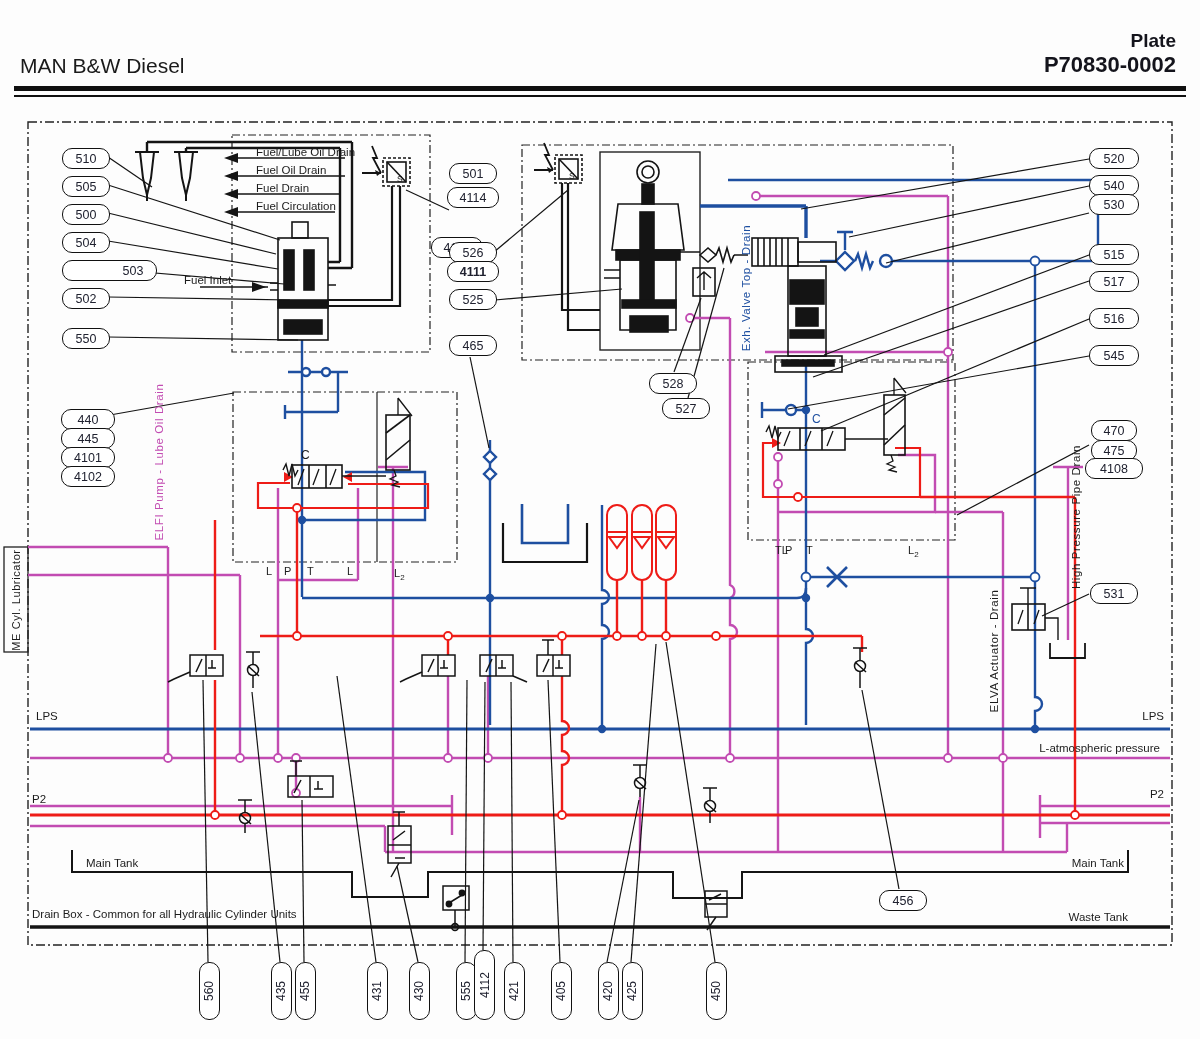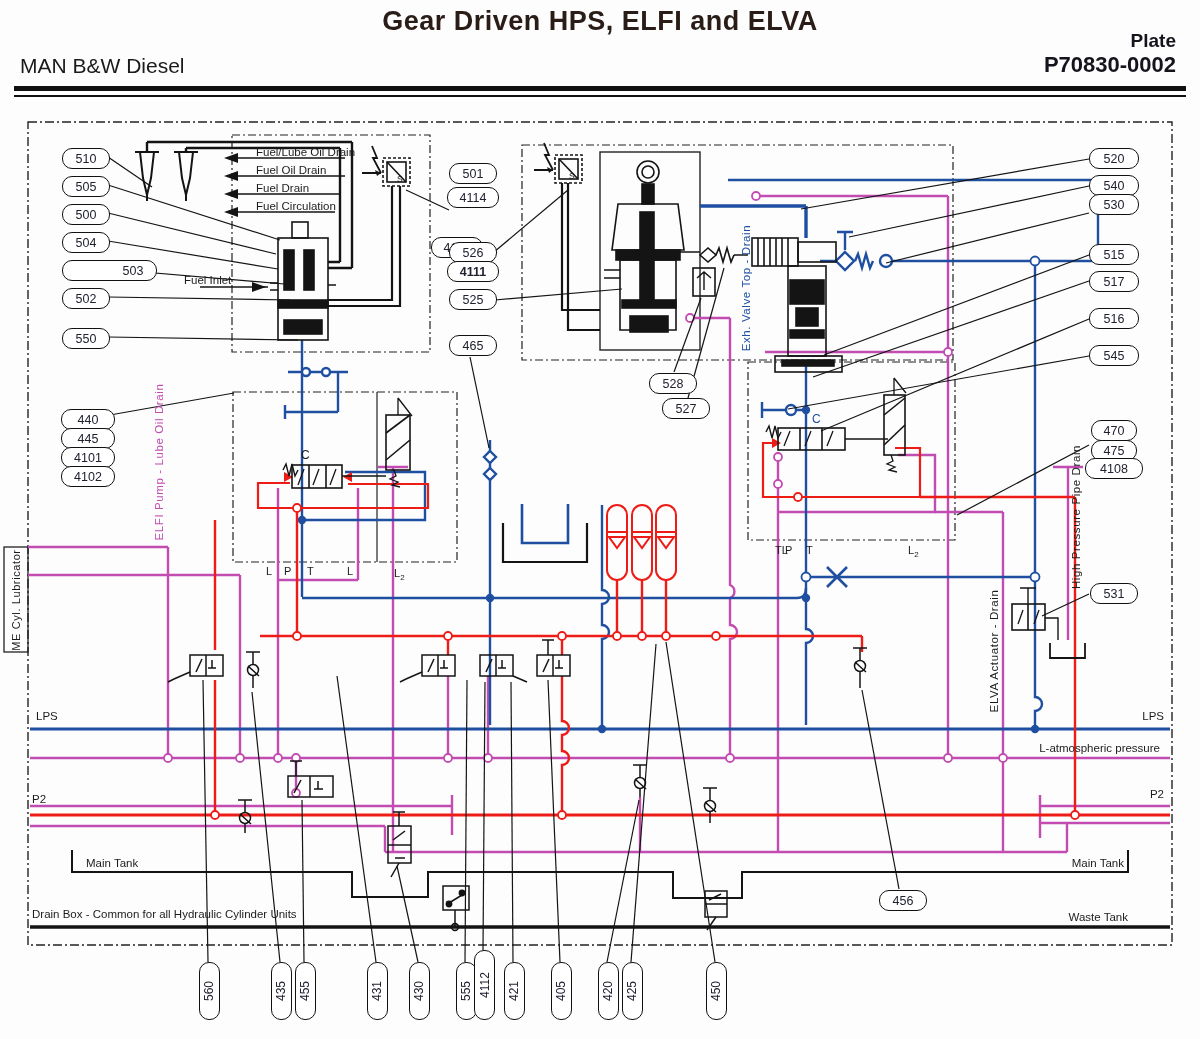--- a/index.html
+++ b/index.html
@@ -22,21 +22,20 @@
   .cov{position:absolute;width:19px;height:56px;border:1.7px solid #111;border-radius:10px;background:#fff;
       display:flex;align-items:center;justify-content:center;font-size:12px;color:#202230;z-index:5;}
   .cov span{transform:rotate(-90deg);display:block;white-space:nowrap;}
   sub{font-size:8px;}
 </style>
 </head>
 <body>
 
 <div class="stage">
 
-  <div class="hdr-title">Gear Driven HPS, ELFI and ELVA</div>
   <div class="hdr-company">MAN B&amp;W Diesel</div>
   <div class="hdr-plate">Plate</div>
   <div class="hdr-plateno">P70830-0002</div>
   <div class="rule-a"></div>
   <div class="rule-b"></div>
 
   <svg width="1200" height="1039" viewBox="0 0 1200 1039">
 
     <g stroke="#222" fill="none">
       <rect x="28" y="122" width="1144" height="823" stroke-width="1.4" stroke-dasharray="9 3 2 3"></rect>

